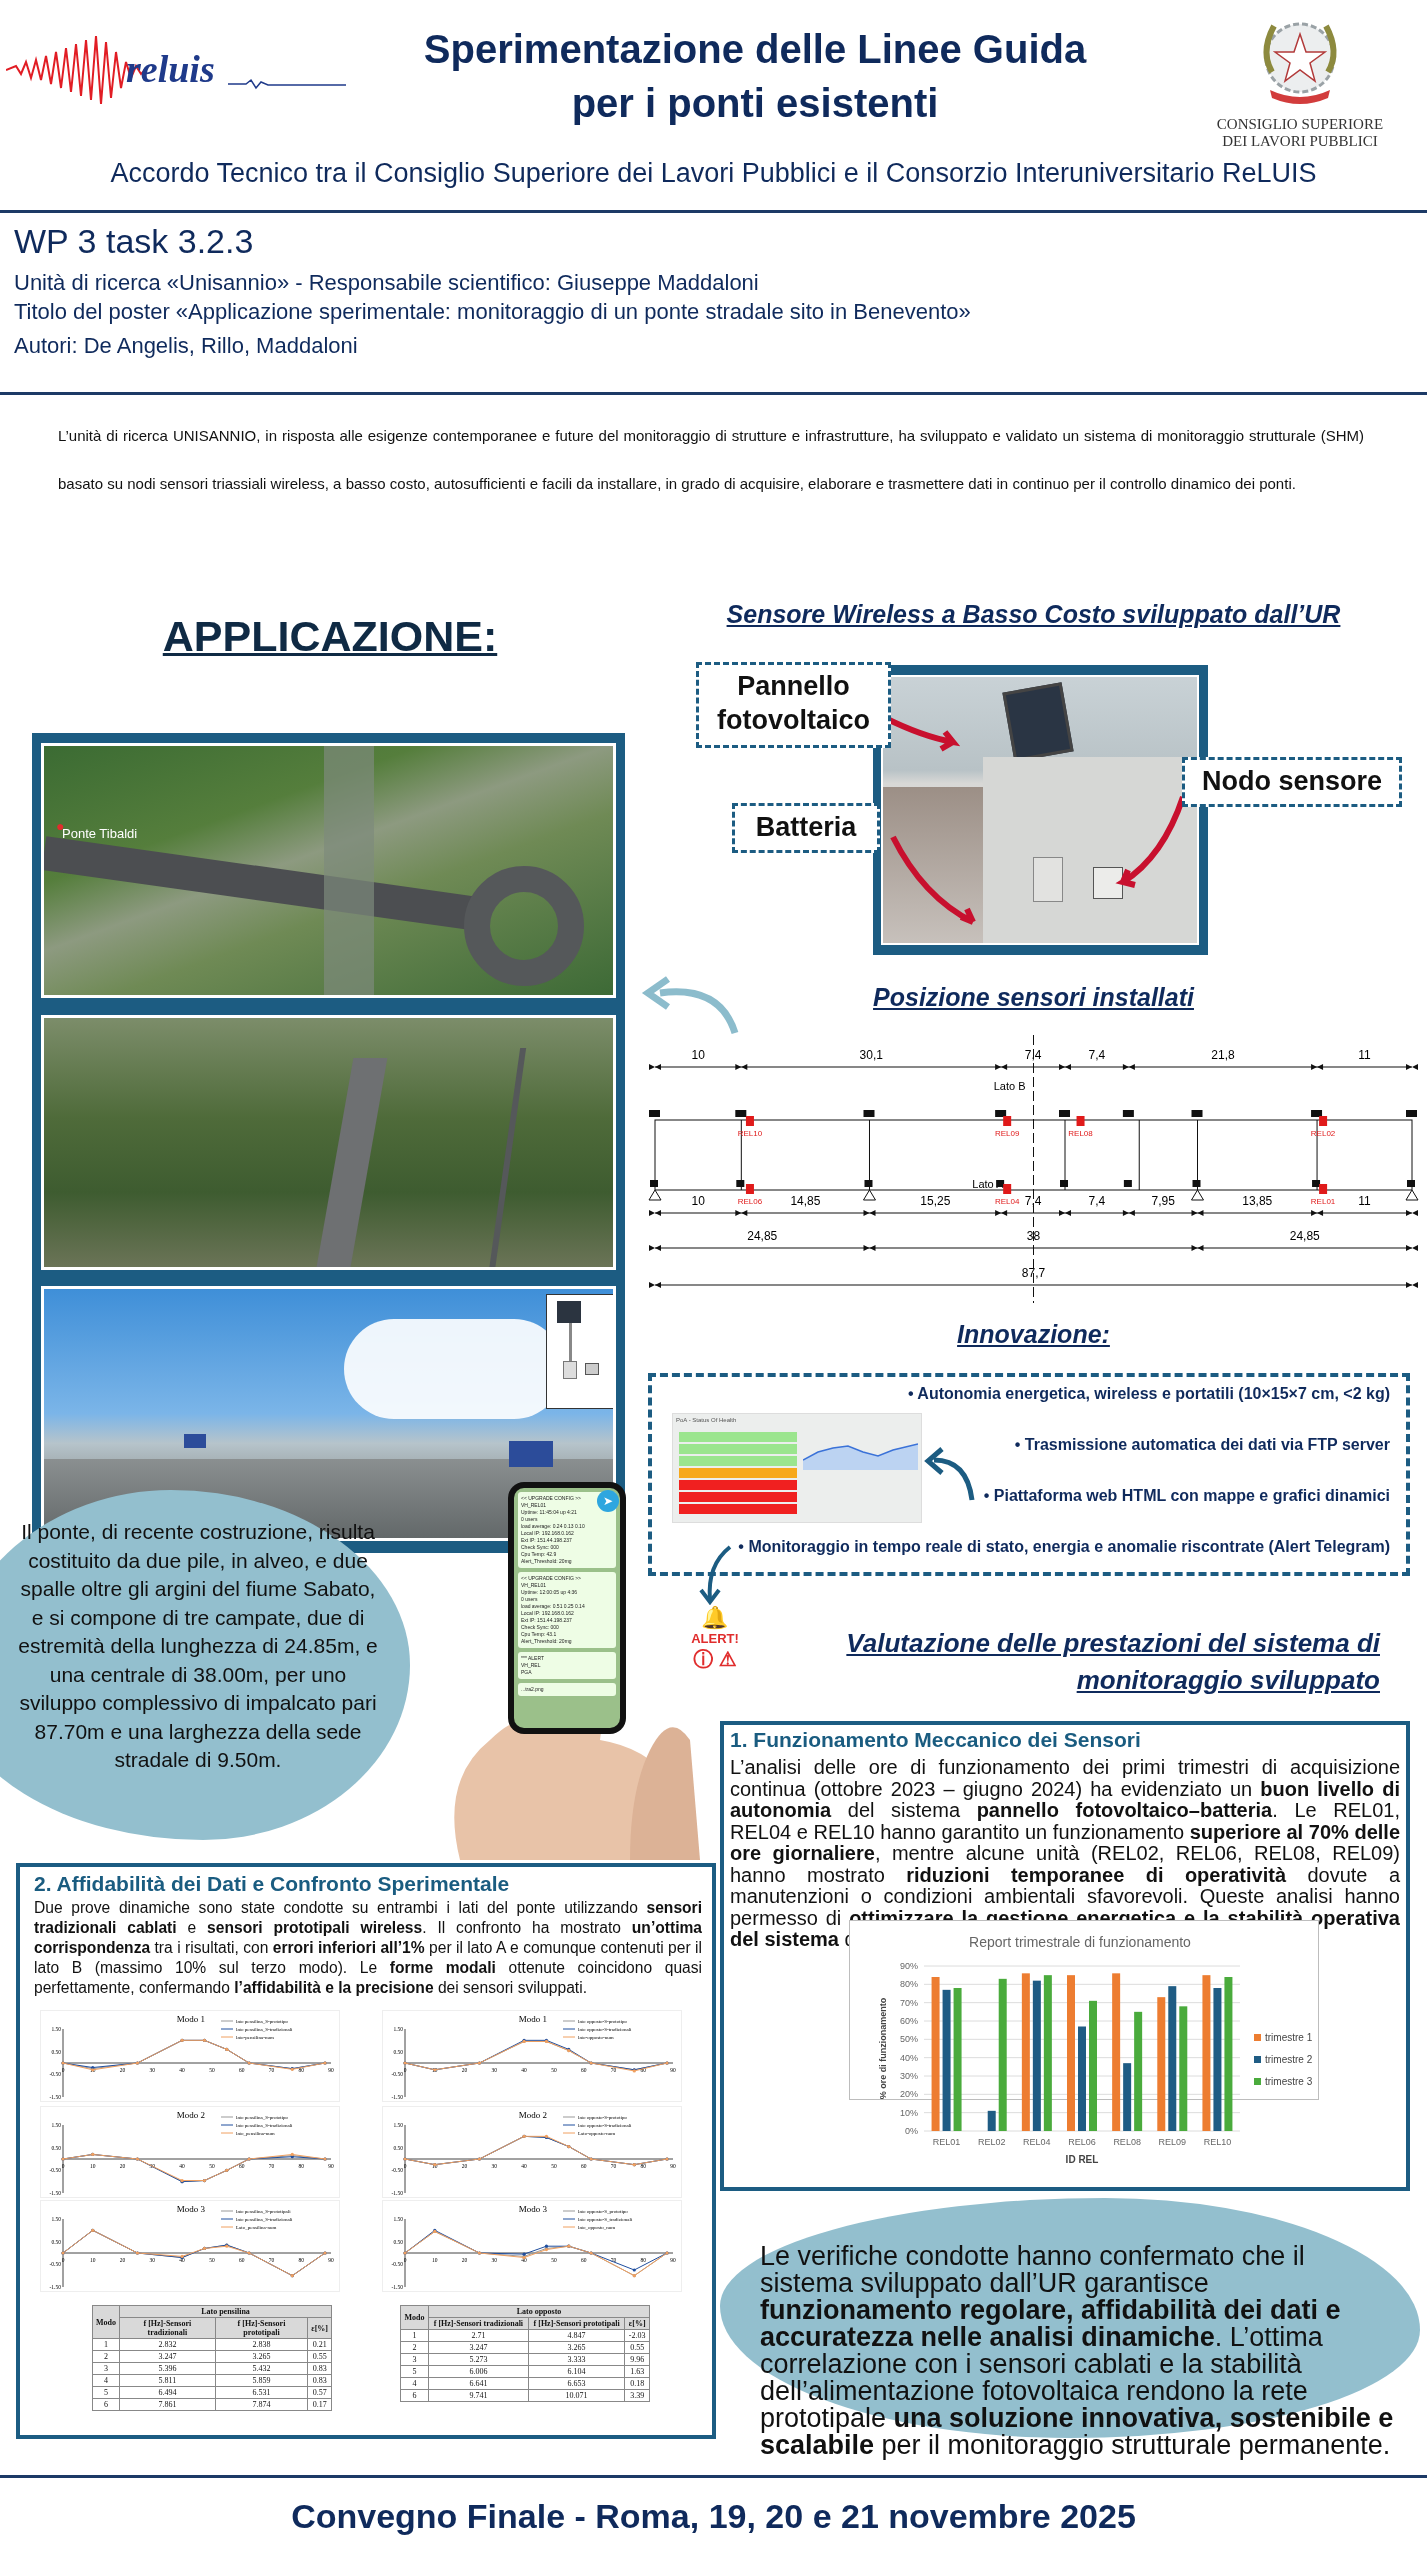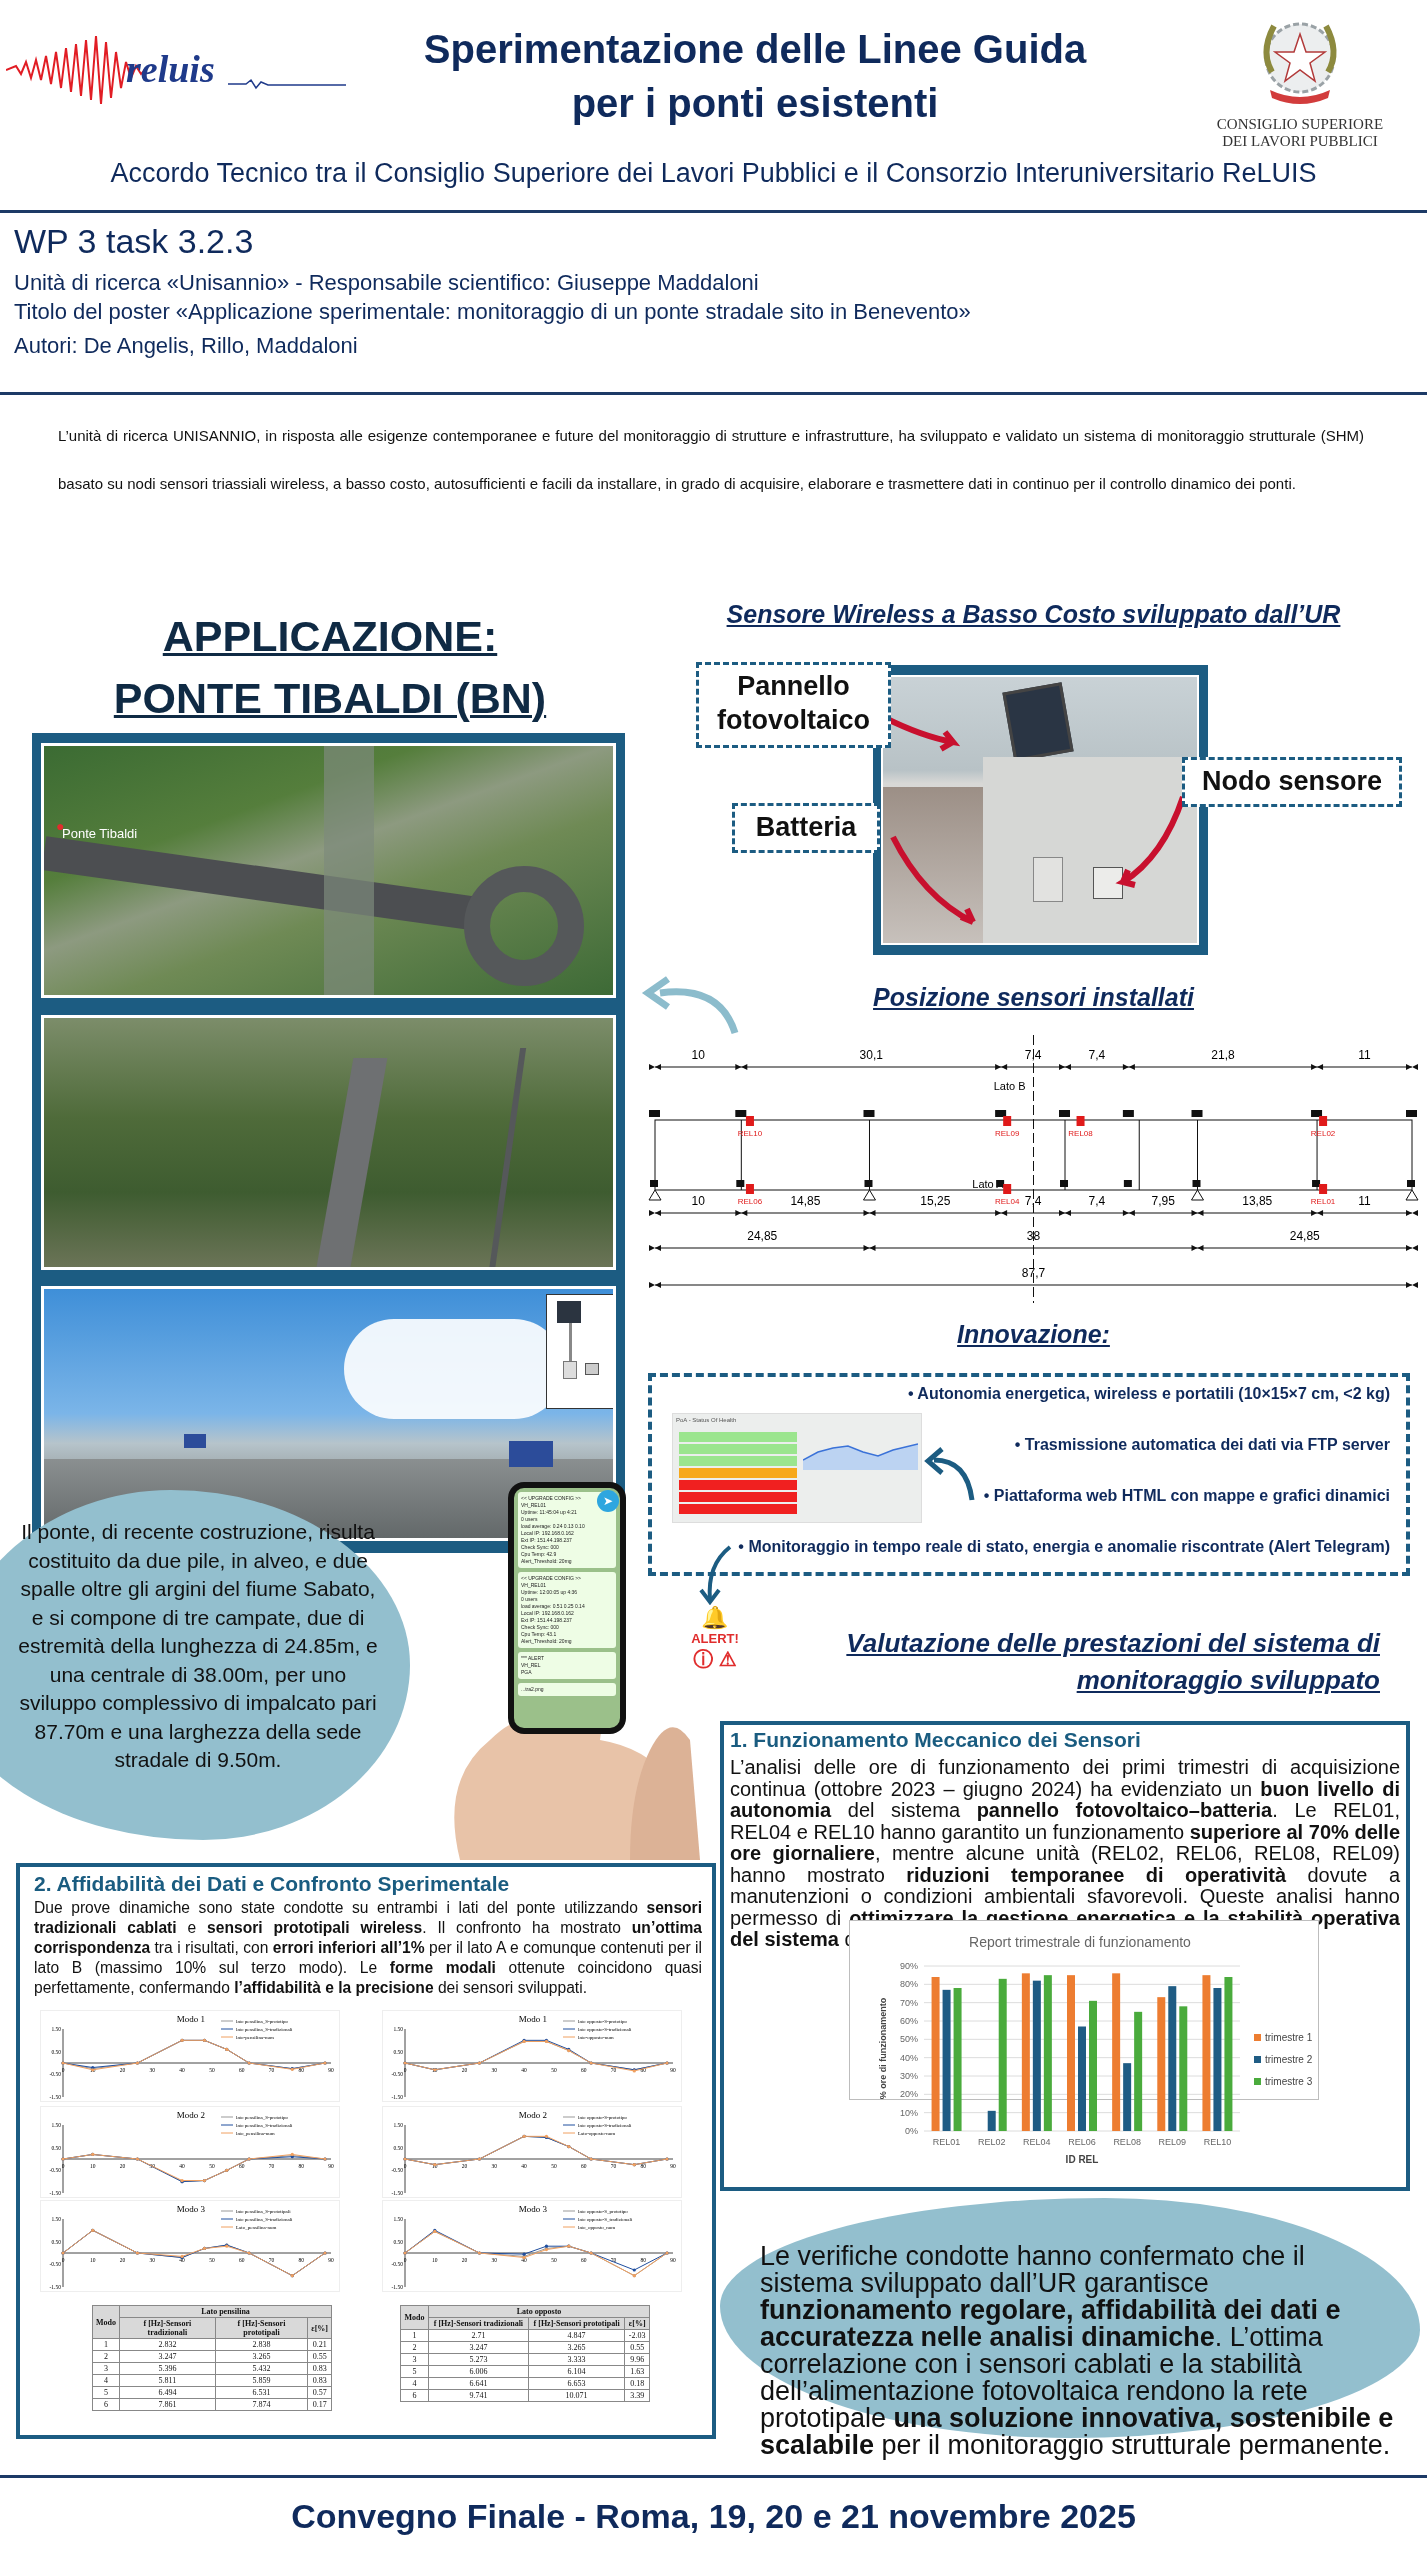--- a/index.html
+++ b/index.html
@@ -113,21 +113,20 @@
 <div class="abs" id="wp">WP 3 task 3.2.3</div>
 <div class="abs meta-line" style="top:270px;">Unità di ricerca «Unisannio» - Responsabile scientifico: Giuseppe Maddaloni</div>
 <div class="abs meta-line" style="top:299px;">Titolo del poster «Applicazione sperimentale: monitoraggio di un ponte stradale sito in Benevento»</div>
 <div class="abs meta-line" style="top:333px;">Autori: De Angelis, Rillo, Maddaloni</div>
 <div class="hr" style="top:392px;"></div>
 
 <div class="abs" id="intro">L’unità di ricerca UNISANNIO, in risposta alle esigenze contemporanee e future del monitoraggio di strutture e infrastrutture, ha sviluppato e validato un sistema di monitoraggio strutturale (SHM) basato su nodi sensori triassiali wireless, a basso costo, autosufficienti e facili da installare, in grado di acquisire, elaborare e trasmettere dati in continuo per il controllo dinamico dei ponti.</div>
 
 <div class="abs" id="app-title">
   <div>APPLICAZIONE:</div>
-  <div>PONTE TIBALDI (BN)</div>
 </div>
 <div class="abs" id="photo-frame">
   <div class="photo" id="photo1">
     <div class="bridge-deck" style="left:0;top:90px;width:440px;height:34px;transform:rotate(8deg);transform-origin:left;"></div>
     <div style="position:absolute;left:420px;top:120px;width:120px;height:120px;border:26px solid #55585a;border-radius:50%;"></div>
     <div style="position:absolute;left:280px;top:0;width:50px;height:255px;background:#7d8a7c;opacity:.7;"></div>
     <span style="position:absolute;left:12px;top:72px;color:#e02d2d;font-size:14px;">●</span>
     <span class="road-label">Ponte Tibaldi</span>
   </div>
   <div class="photo" id="photo2">

